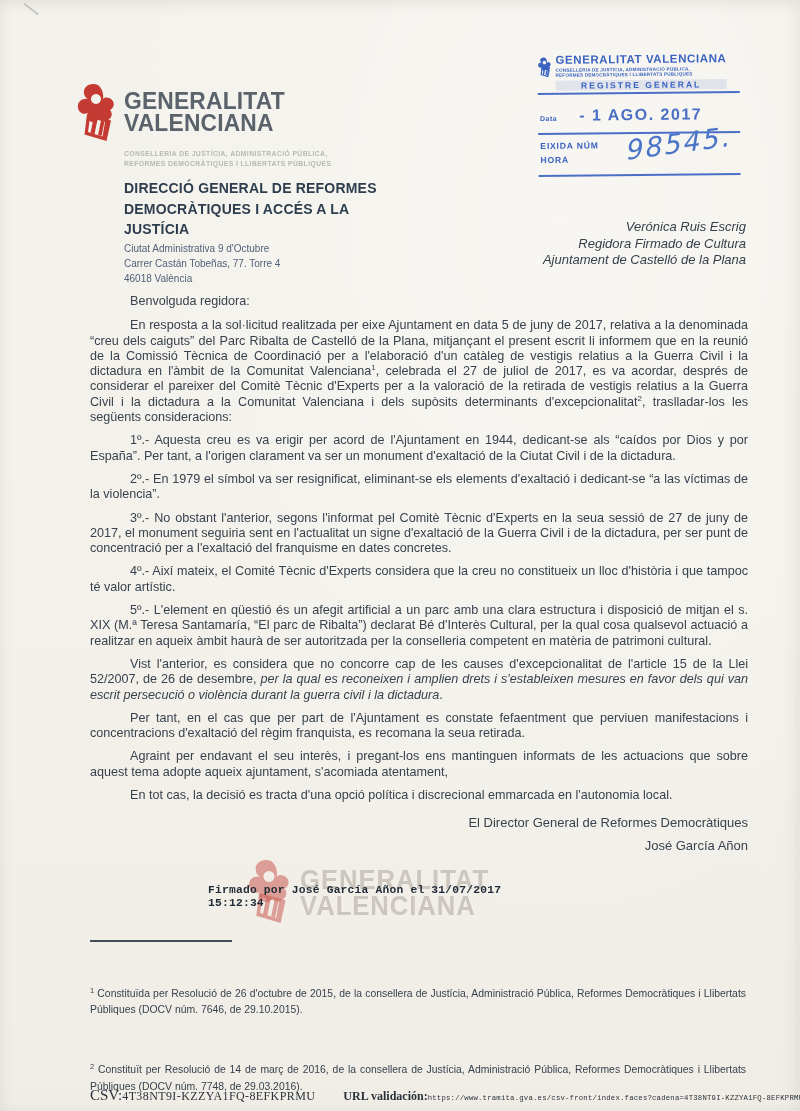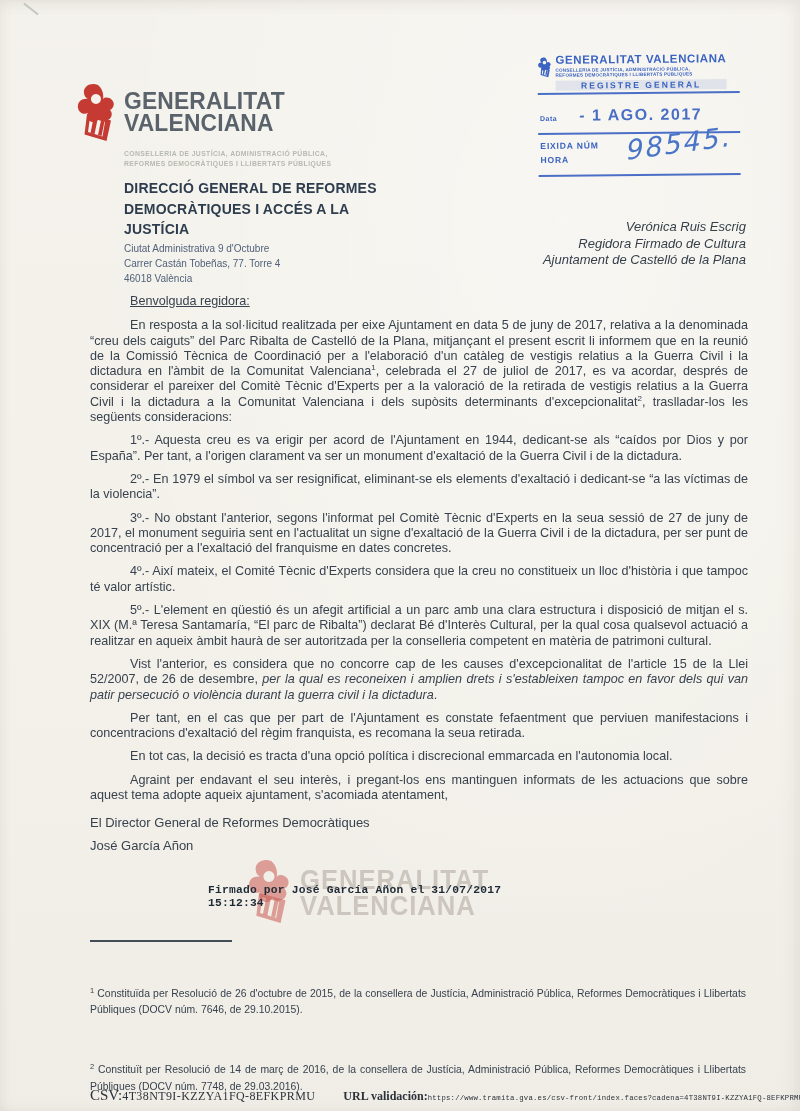--- a/index.html
+++ b/index.html
@@ -36,24 +36,24 @@
   .stamp-exitrow{position:relative;border-bottom:2px solid #4b6fc6;padding:5px 0 8px 2px;}
   .stamp-exitlabel,.stamp-hourlabel{font-size:8.6px;font-weight:800;letter-spacing:.8px;line-height:1.6;}
   .stamp-number{position:absolute;left:88px;top:-6px;font-family:"DejaVu Sans",sans-serif;font-style:italic;font-size:27px;font-weight:400;color:#4a74c8;transform:rotate(-7deg) skewX(-6deg);letter-spacing:2px;}
 
   
   .recipient{position:absolute;right:54px;top:219px;text-align:right;font-size:13px;line-height:16.5px;color:#343f4a;font-style:italic;}
 
   
   .body-content{position:absolute;left:90px;top:294px;width:658px;font-size:12.6px;line-height:15.3px;color:#38424e;}
   .para{margin:0 0 8px 0;text-align:justify;text-indent:40px;}
-  .salutation{margin:0 0 9px 0;text-indent:40px;text-decoration:underline;}
+  .salutation{margin:0 0 9px 0;text-indent:40px;}
   .it{font-style:italic;}
   sup.fn{font-size:8px;line-height:0;vertical-align:super;}
-  .signature{margin-top:0;text-align:left;font-size:13px;line-height:23px;text-indent:0;}
+  .signature{margin-top:0;text-align:right;font-size:13px;line-height:23px;text-indent:0;}
 
   
   .watermark{position:absolute;left:246px;top:860px;display:flex;gap:8px;z-index:0;}
   .emblem-ghost{width:46px;height:64px;color:rgba(200,90,80,.55);}
   .wm-text{font-size:27px;line-height:.95;font-weight:600;color:rgba(168,158,150,.5);letter-spacing:1px;margin-top:8px;transform:scaleX(.95);transform-origin:left top;}
   .digsig{position:absolute;left:208px;top:884px;z-index:1;font-family:"Liberation Mono","DejaVu Sans Mono",monospace;font-weight:700;font-size:11.3px;line-height:13.2px;color:#1f2a36;letter-spacing:.2px;}
 
   
   .footnotes{position:absolute;left:90px;top:940px;width:656px;}
   .fn-rule{width:142px;border-top:2px solid #434d57;margin-bottom:6px;}
@@ -138,31 +138,31 @@
     <div>Verónica Ruis Escrig</div>
     <div>Regidora Firmado de Cultura</div>
     <div>Ajuntament de Castelló de la Plana</div>
   </div>
 
   <div class="body-content">
     <p class="salutation">Benvolguda regidora:</p>
 
     <p class="para"><span>En resposta a la sol·licitud realitzada per eixe Ajuntament en data 5 de juny de 2017, relativa a la denominada “creu dels caiguts” del Parc Ribalta de Castelló de la Plana, mitjançant el present escrit li informem que en la reunió de la Comissió Tècnica de Coordinació per a l'elaboració d'un catàleg de vestigis relatius a la Guerra Civil i la dictadura en l'àmbit de la Comunitat Valenciana</span><sup class="fn">1</sup><span>, celebrada el 27 de juliol de 2017, es va acordar, després de considerar el pareixer del Comitè Tècnic d'Experts per a la valoració de la retirada de vestigis relatius a la Guerra Civil i la dictadura a la Comunitat Valenciana i dels supòsits determinants d'excepcionalitat</span><sup class="fn">2</sup><span>, traslladar-los les següents consideracions:</span></p>
 
-    <p class="para">1º.- Aquesta creu es va erigir per acord de l'Ajuntament en 1944, dedicant-se als “caídos por Dios y por España”. Per tant, a l'origen clarament va ser un monument d'exaltació de la Guerra Civil i de la dictadura.</p>
+    <p class="para">1º.- Aquesta creu es va erigir per acord de l'Ajuntament en 1944, dedicant-se als “caídos por Dios y por España”. Per tant, a l'origen clarament va ser un monument d'exaltació de la Ciutat Civil i de la dictadura.</p>
     <p class="para">2º.- En 1979 el símbol va ser resignificat, eliminant-se els elements d'exaltació i dedicant-se “a las víctimas de la violencia”.</p>
     <p class="para">3º.- No obstant l'anterior, segons l'informat pel Comitè Tècnic d'Experts en la seua sessió de 27 de juny de 2017, el monument seguiria sent en l'actualitat un signe d'exaltació de la Guerra Civil i de la dictadura, per ser punt de concentració per a l'exaltació del franquisme en dates concretes.</p>
     <p class="para">4º.- Així mateix, el Comité Tècnic d'Experts considera que la creu no constitueix un lloc d'història i que tampoc té valor artístic.</p>
     <p class="para">5º.- L'element en qüestió és un afegit artificial a un parc amb una clara estructura i disposició de mitjan el s. XIX (M.ª Teresa Santamaría, “El parc de Ribalta”) declarat Bé d'Interès Cultural, per la qual cosa qualsevol actuació a realitzar en aqueix àmbit haurà de ser autoritzada per la conselleria competent en matèria de patrimoni cultural.</p>
 
-    <p class="para"><span>Vist l'anterior, es considera que no concorre cap de les causes d'excepcionalitat de l'article 15 de la Llei 52/2007, de 26 de desembre, </span><span class="it">per la qual es reconeixen i amplien drets i s'estableixen tampoc en favor dels qui van patir persecució o violència durant la guerra civil i la dictadura</span><span>.</span></p>
+    <p class="para"><span>Vist l'anterior, es considera que no concorre cap de les causes d'excepcionalitat de l'article 15 de la Llei 52/2007, de 26 de desembre, </span><span class="it">per la qual es reconeixen i amplien drets i s'estableixen mesures en favor dels qui van escrit persecució o violència durant la guerra civil i la dictadura</span><span>.</span></p>
 
     <p class="para">Per tant, en el cas que per part de l'Ajuntament es constate fefaentment que perviuen manifestacions i concentracions d'exaltació del règim franquista, es recomana la seua retirada.</p>
+    <p class="para">Agraint per endavant el seu interès, i pregant-los ens mantinguen informats de les actuacions que sobre aquest tema adopte aqueix ajuntament, s'acomiada atentament,</p>
     <p class="para">En tot cas, la decisió es tracta d'una opció política i discrecional emmarcada en l'autonomia local.</p>
-    <p class="para">Agraint per endavant el seu interès, i pregant-los ens mantinguen informats de les actuacions que sobre aquest tema adopte aqueix ajuntament, s'acomiada atentament,</p>
 
     <div class="signature">
       <div>El Director General de Reformes Democràtiques</div>
       <div>José García Añon</div>
     </div>
   </div>
 
   <div class="watermark">
     <svg class="emblem-ghost" viewBox="0 0 40 58">
         <use href="#gv-emblem"></use>

